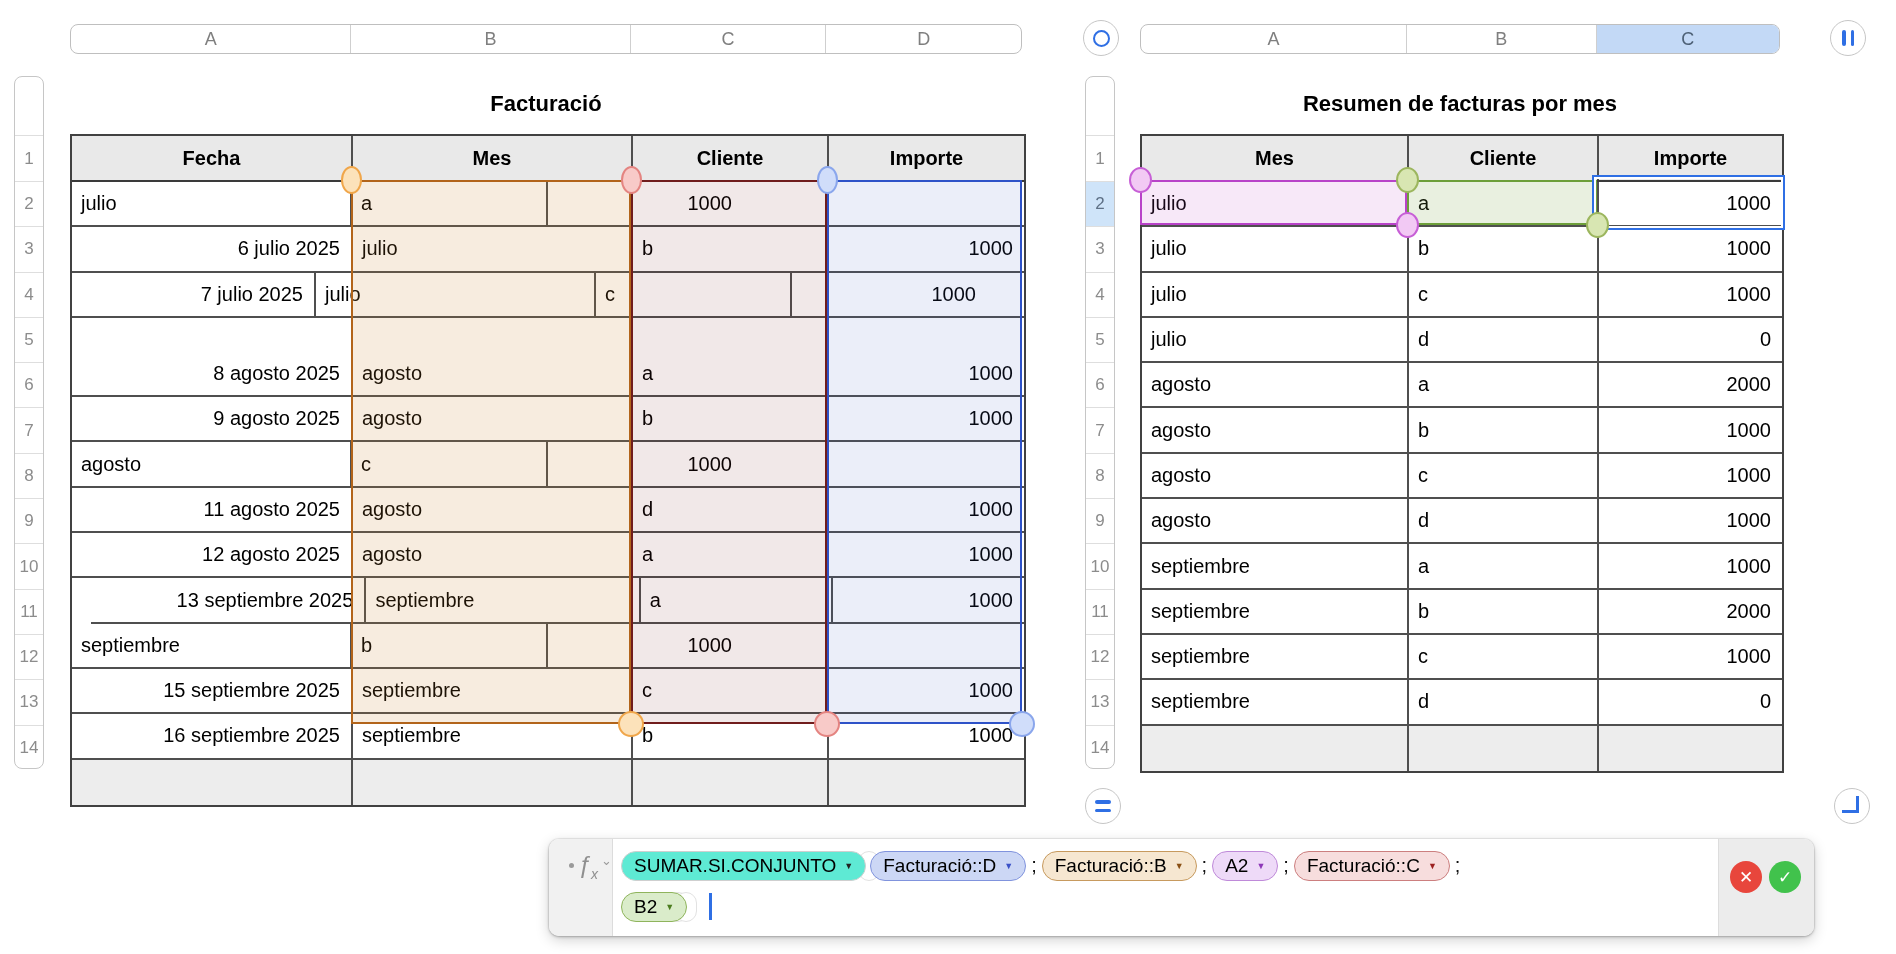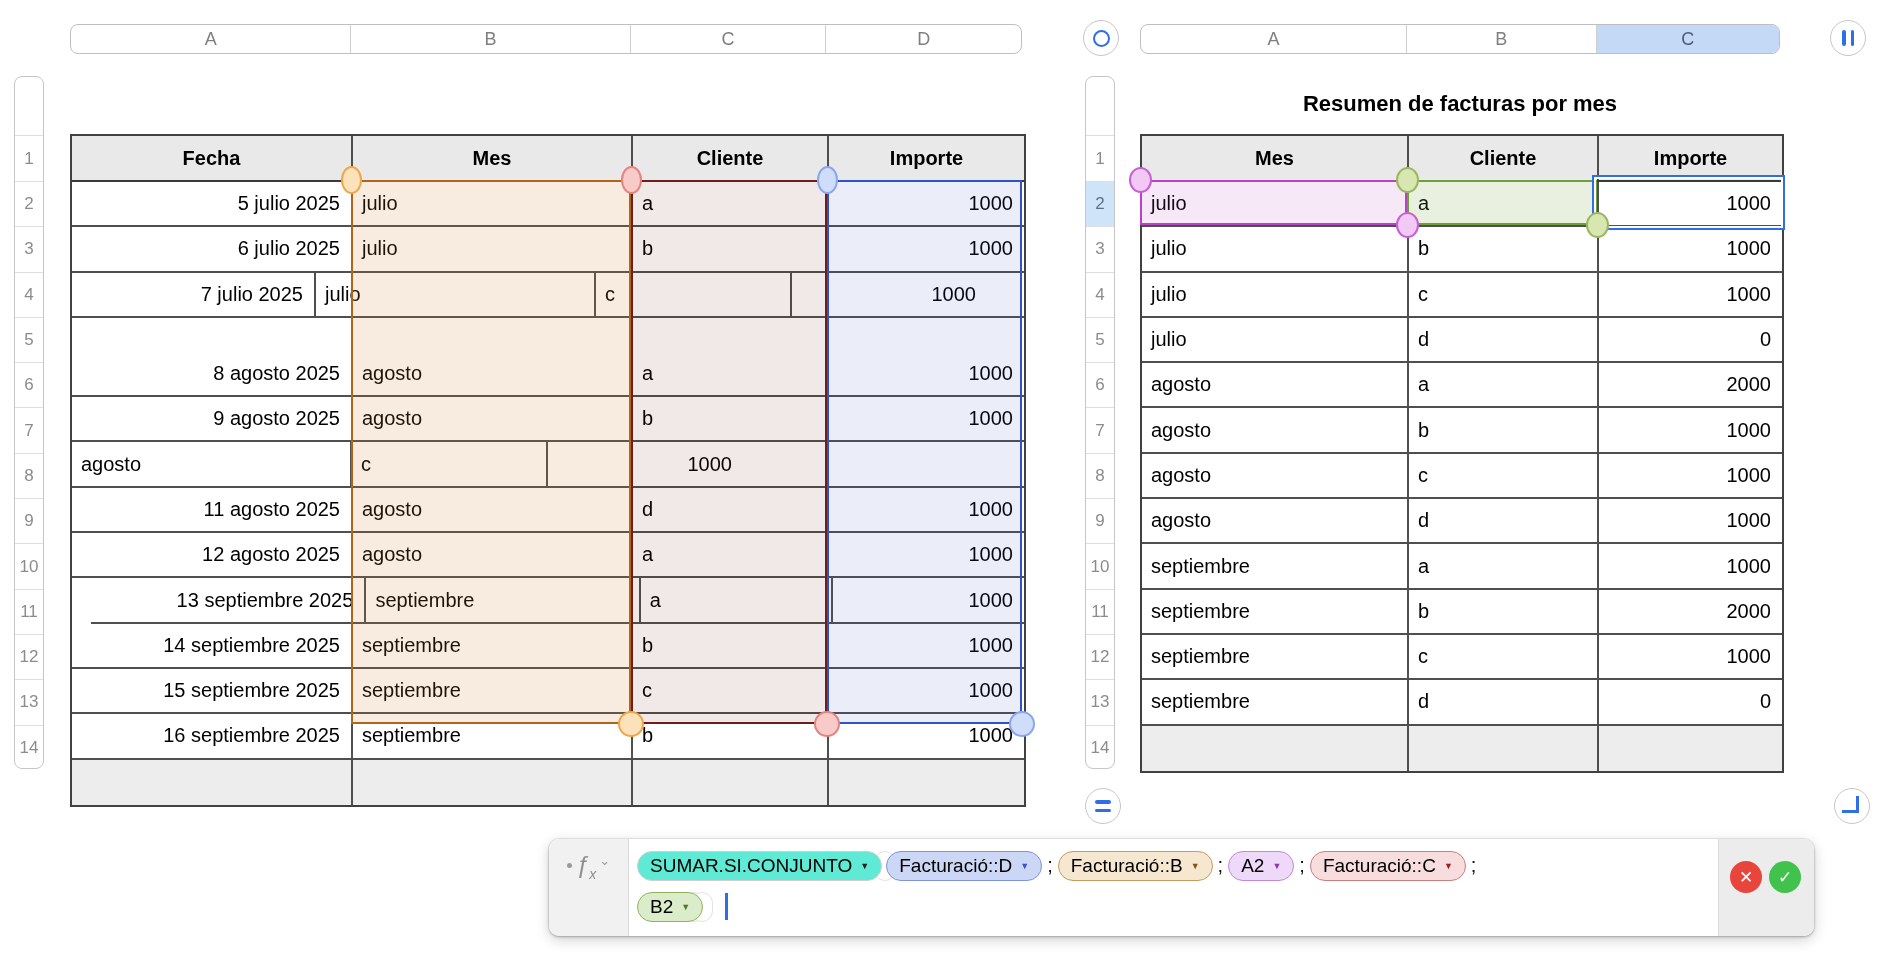--- a/index.html
+++ b/index.html
@@ -53,22 +53,22 @@
   .bars-v i{display:block;width:3.5px;height:16px;background:#2f6fe4;border-radius:2px;}
   .bars-h{display:flex;flex-direction:column;gap:5px;}
   .bars-h i{display:block;width:16px;height:3.5px;background:#2f6fe4;border-radius:2px;}
   .corner-gl{width:14px;height:14px;border-right:3px solid #2f6fe4;border-bottom:3px solid #2f6fe4;
              margin:0 3px 3px 0;}
 
   
   #formula-bar{position:absolute;left:549px;top:839px;width:1265px;height:97px;background:#fff;
                border-radius:10px;box-shadow:0 1px 3px rgba(0,0,0,.25),0 4px 14px rgba(0,0,0,.18),0 0 0 1px rgba(0,0,0,.05);
                display:flex;box-sizing:border-box;}
-  .fx-area{width:80px;background:#f1f1f1;border-right:1px solid #dcdcdc;border-radius:10px 0 0 10px;
-           display:flex;align-items:flex-start;justify-content:center;padding-top:12px;box-sizing:border-box;}
+  .fx-area{width:64px;background:#f1f1f1;border-right:1px solid #dcdcdc;border-radius:10px 0 0 10px;
+           display:flex;align-items:flex-start;justify-content:flex-end;padding-top:12px;box-sizing:border-box;}
   .fx-dot{width:5px;height:5px;border-radius:50%;background:#9a9a9a;margin:12px 4px 0 0;}
   .fx-sym{color:#8f8f8f;font-size:24px;font-style:italic;line-height:28px;}
   .fx-sym sub{font-size:14px;font-style:italic;}
   .fx-chev{color:#9a9a9a;font-size:13px;margin:2px 0 0 3px;}
   .fx-lines{flex:1;padding:6px 8px 0 8px;overflow:hidden;}
   .fx-line{display:flex;align-items:center;height:41px;}
   .pill{position:relative;z-index:3;height:30px;border-radius:16px;display:flex;align-items:center;
         padding:0 12px;font-size:19px;color:#000;box-sizing:border-box;white-space:nowrap;}
   .pill .car{font-size:9px;margin-left:8px;}
   .pill-fn{background:#5eead4;border:1.5px solid #cfcfcf;align-items:center;}
@@ -114,29 +114,29 @@
       <div class="stripseg" style="height: 45.3px;">6</div>
       <div class="stripseg" style="height: 45.3px;">7</div>
       <div class="stripseg" style="height: 45.3px;">8</div>
       <div class="stripseg" style="height: 45.3px;">9</div>
       <div class="stripseg" style="height: 45.3px;">10</div>
       <div class="stripseg" style="height: 45.3px;">11</div>
       <div class="stripseg" style="height: 45.3px;">12</div>
       <div class="stripseg" style="height: 45.3px;">13</div>
       <div class="stripseg" style="height: 45px;">14</div>
     </div>
+  <div class="table-title" style="left:70px;width:952px;">Facturació</div>
   <div class="sheet-table" id="left-table" style="left: 70px; width: 952px;">
       <div class="trow header" style="height: 46px;">
         <div class="tcell" style="width: 281px;">Fecha</div>
         <div class="tcell" style="width: 280px;">Mes</div>
         <div class="tcell" style="width: 196px;">Cliente</div>
         <div class="tcell" style="width: 195px;">Importe</div>
       </div>
       <div class="trow" style="height: 45.3px;">
-        <div class="tcell al-right" style="width: 281px;">5 julio 2025</div>
         <div class="tcell al-left" style="width: 280px;">julio</div>
         <div class="tcell al-left" style="width: 196px;">a</div>
         <div class="tcell al-right" style="width: 195px;">1000</div>
       </div>
       <div class="trow" style="height: 45.3px;">
         <div class="tcell al-right" style="width: 281px;">6 julio 2025</div>
         <div class="tcell al-left" style="width: 280px;">julio</div>
         <div class="tcell al-left" style="width: 196px;">b</div>
         <div class="tcell al-right" style="width: 195px;">1000</div>
       </div>
@@ -175,21 +175,20 @@
         <div class="tcell al-left" style="width: 196px;">a</div>
         <div class="tcell al-right" style="width: 195px;">1000</div>
       </div>
       <div class="trow" style="height: 45.3px; margin-left: 19px;">
         <div class="tcell al-right" style="width: 281px;">13 septiembre 2025</div>
         <div class="tcell al-left" style="width: 280px;">septiembre</div>
         <div class="tcell al-left" style="width: 196px;">a</div>
         <div class="tcell al-right" style="width: 195px;">1000</div>
       </div>
       <div class="trow" style="height: 45.3px;">
-        <div class="tcell al-right" style="width: 281px;">14 septiembre 2025</div>
         <div class="tcell al-left" style="width: 280px;">septiembre</div>
         <div class="tcell al-left" style="width: 196px;">b</div>
         <div class="tcell al-right" style="width: 195px;">1000</div>
       </div>
       <div class="trow" style="height: 45.3px;">
         <div class="tcell al-right" style="width: 281px;">15 septiembre 2025</div>
         <div class="tcell al-left" style="width: 280px;">septiembre</div>
         <div class="tcell al-left" style="width: 196px;">c</div>
         <div class="tcell al-right" style="width: 195px;">1000</div>
       </div>

